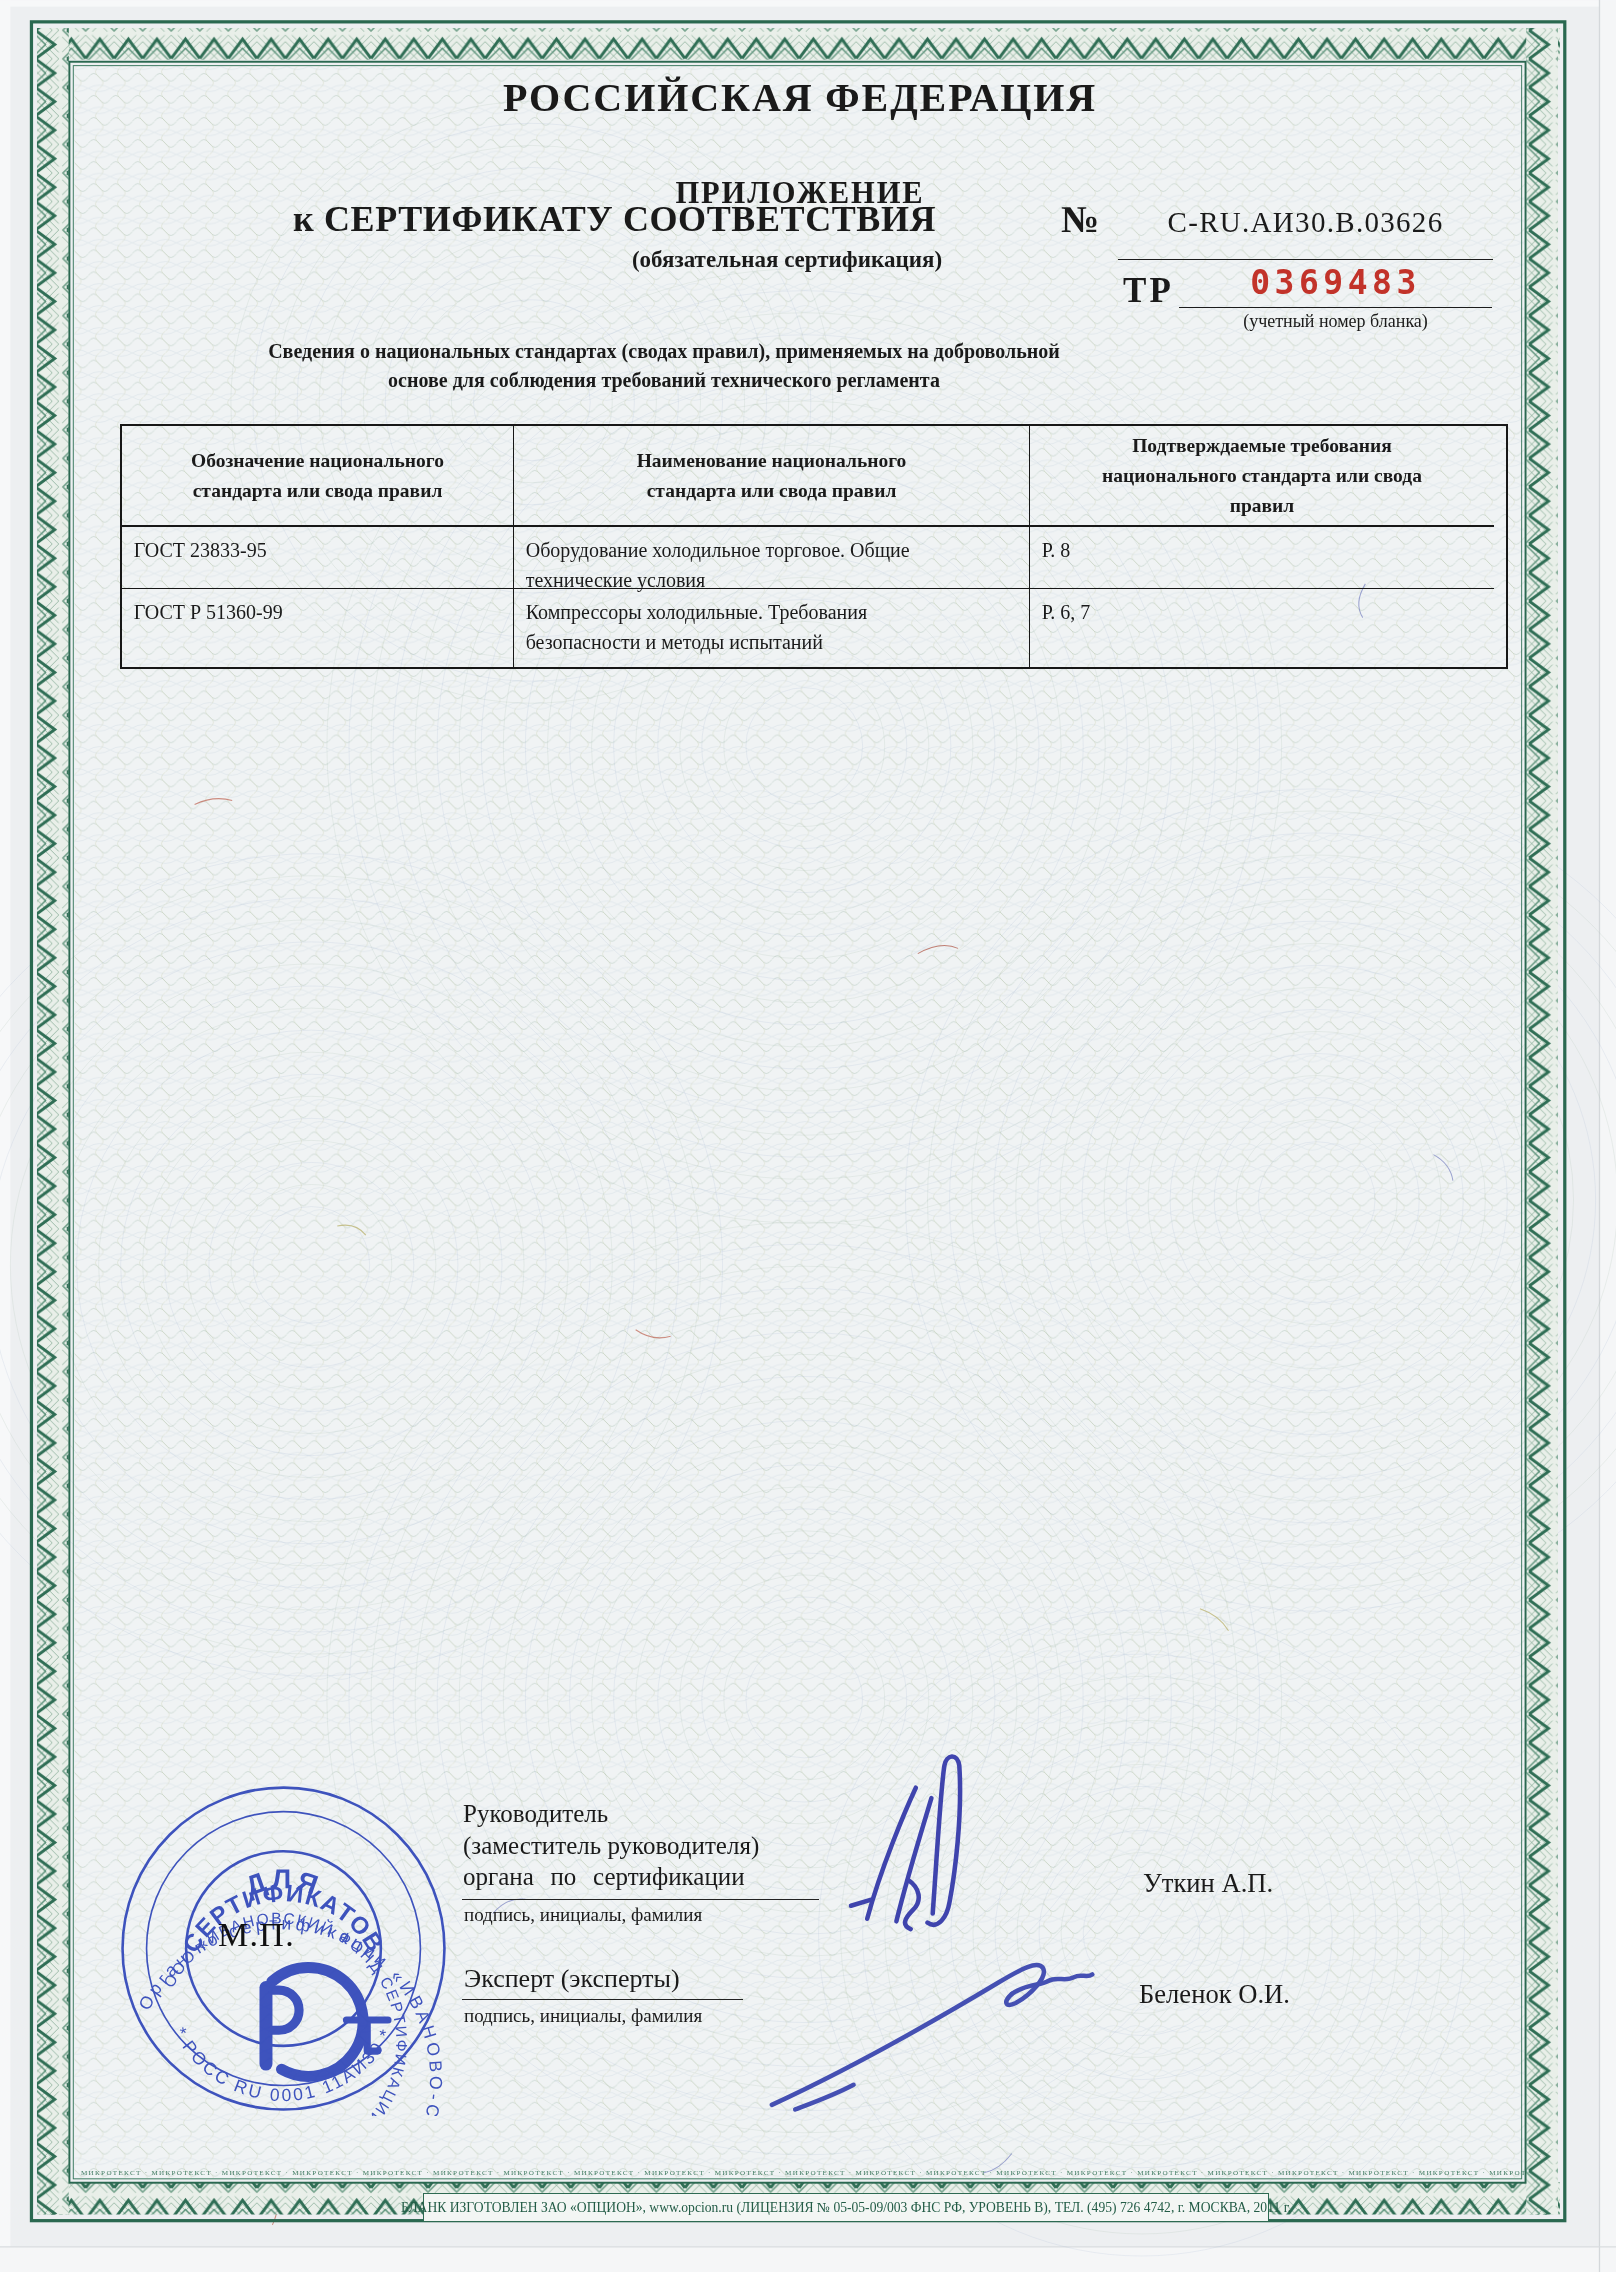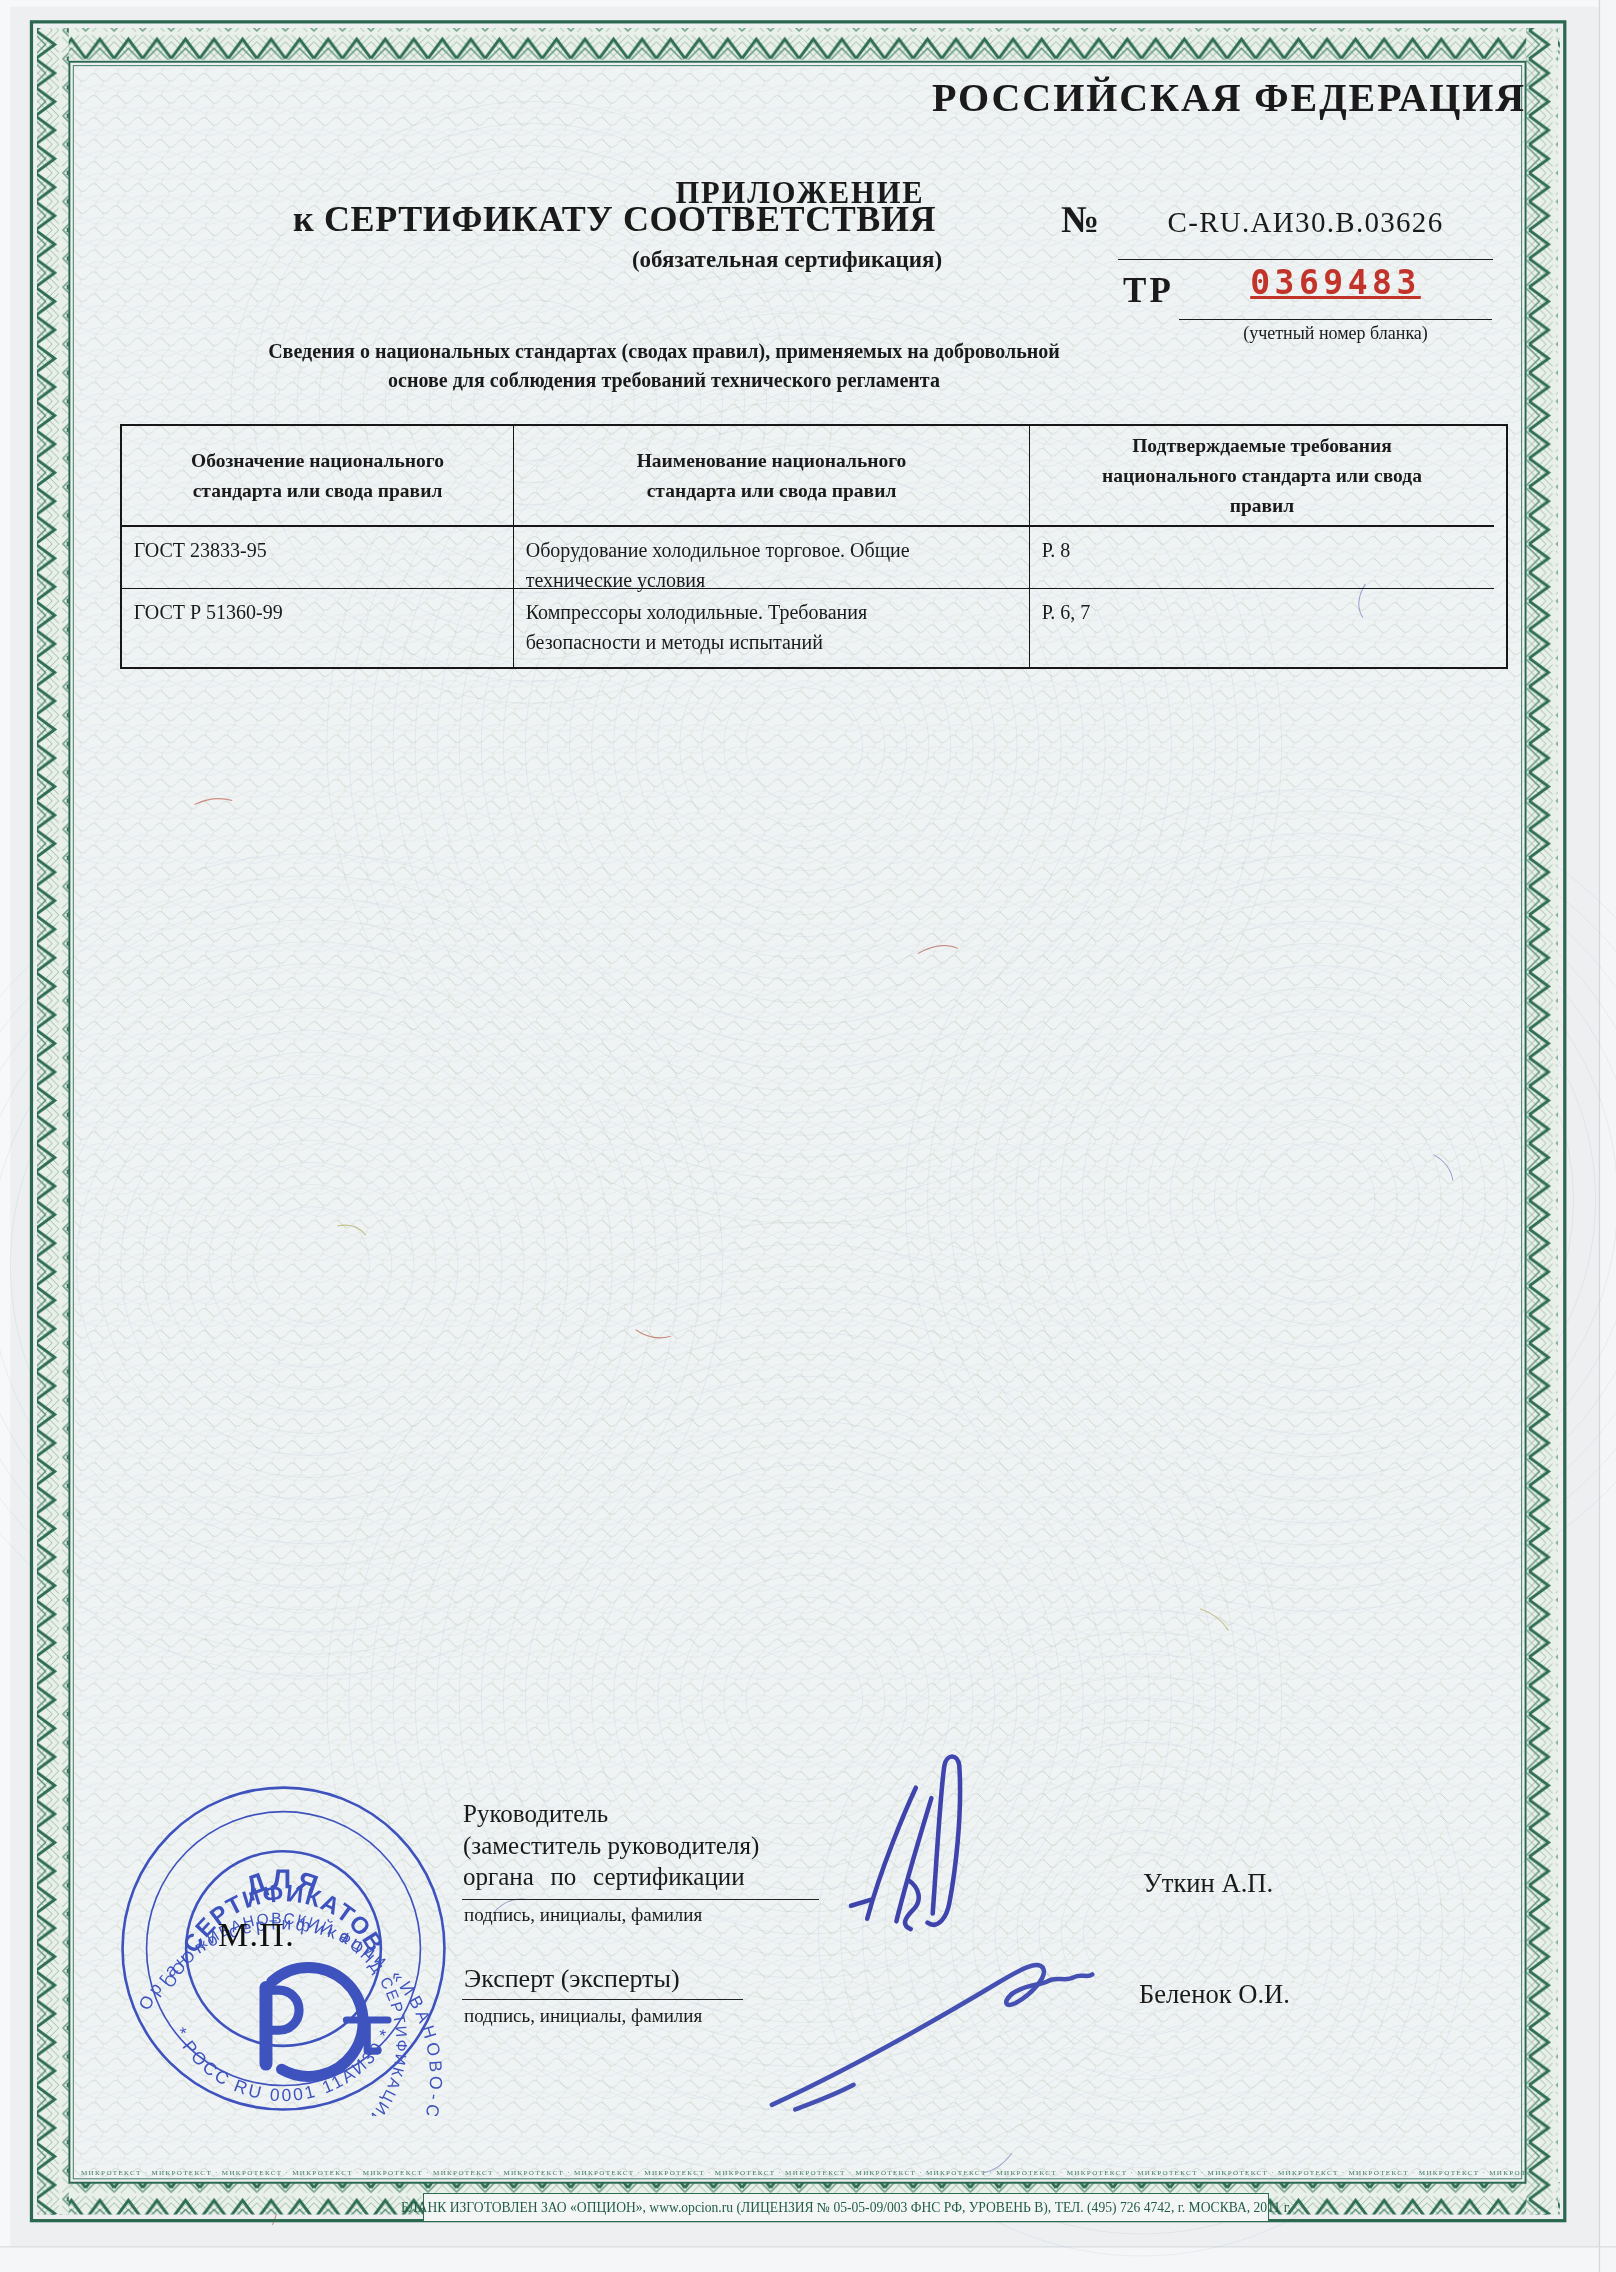--- a/index.html
+++ b/index.html
@@ -3,33 +3,33 @@
 <meta charset="utf-8">
 <style>
   html,body{margin:0;padding:0;background:#f6f7f8;}
   .page{position:relative;width:1617px;height:2273px;background:#edeff1;overflow:hidden;
         font-family:"Liberation Serif", serif;color:#1a1a1a;}
   .abs{position:absolute;}
   svg{display:block;}
   .bg{position:absolute;left:0;top:0;z-index:0;}
 
   
-  .country{left:74px;top:74px;width:1452px;text-align:right;font-size:40px;font-weight:bold;
+  .country{left:74px;top:74px;width:1452px;text-align:center;font-size:40px;font-weight:bold;
            letter-spacing:1.9px;z-index:2;}
   .annex{left:74px;top:160px;width:1452px;text-align:center;font-size:30.5px;font-weight:bold;
          letter-spacing:1.9px;z-index:2;margin-top:16px;}
   .certline-label{left:293px;top:198px;font-size:36px;font-weight:bold;letter-spacing:0.6px;z-index:2;}
   .no-sign{left:1061px;top:197px;font-size:38px;font-weight:bold;z-index:2;}
   .certnum{left:1118px;top:206px;width:375px;text-align:center;font-size:29px;letter-spacing:1.3px;
            border-bottom:1.9px solid #1c1c1c;padding-bottom:20px;z-index:2;}
   .subtitle{left:597px;top:247px;width:380px;text-align:center;font-size:23px;font-weight:bold;z-index:2;}
   .tr-label{left:1123px;top:271px;font-size:35px;font-weight:bold;letter-spacing:3.2px;z-index:2;}
   .blank-block{left:1179px;top:263px;width:313px;text-align:center;z-index:2;}
   .blank-num{font-family:"DejaVu Sans Mono", monospace;font-size:33px;font-weight:bold;color:#c2332a;
-             letter-spacing:4.5px;border-bottom:1.9px solid #1c1c1c;padding-bottom:17px;text-decoration:underline;}
+             letter-spacing:4.5px;border-bottom:1.9px solid #1c1c1c;padding-bottom:5px;}
   .blank-cap{font-size:18px;margin-top:2.6px;}
   .intro{left:74px;top:337px;width:1180px;text-align:center;font-size:20px;font-weight:bold;
          line-height:28.5px;z-index:2;}
 
   
   .tbl{left:120px;top:424px;width:1388px;border:2.6px solid #171717;display:grid;
        grid-template-columns:392px 516px 464px;grid-template-rows:101px 62px 78px;
        box-sizing:border-box;z-index:2;background:transparent;}
   .tbl>div{box-sizing:border-box;}
   .th{display:flex;align-items:center;justify-content:center;text-align:center;

